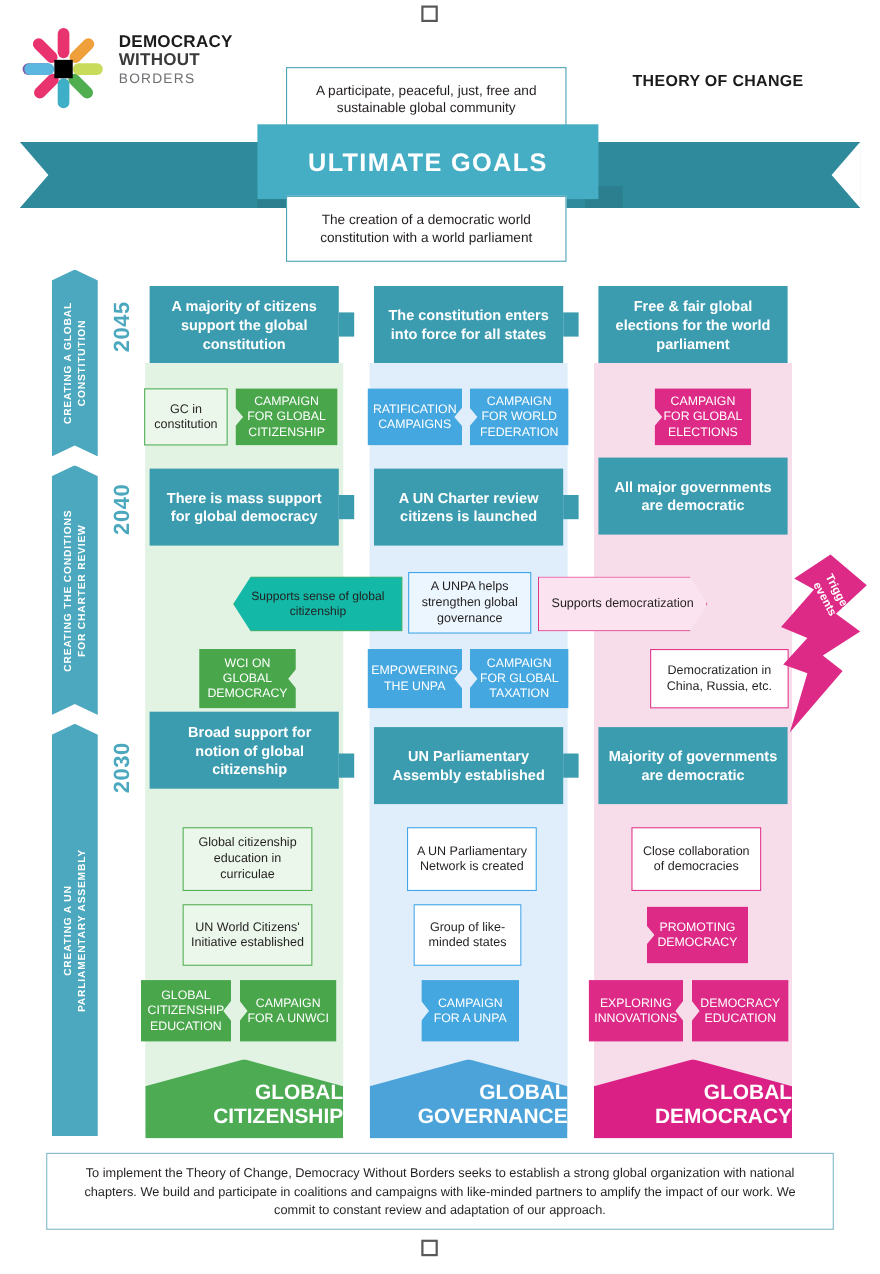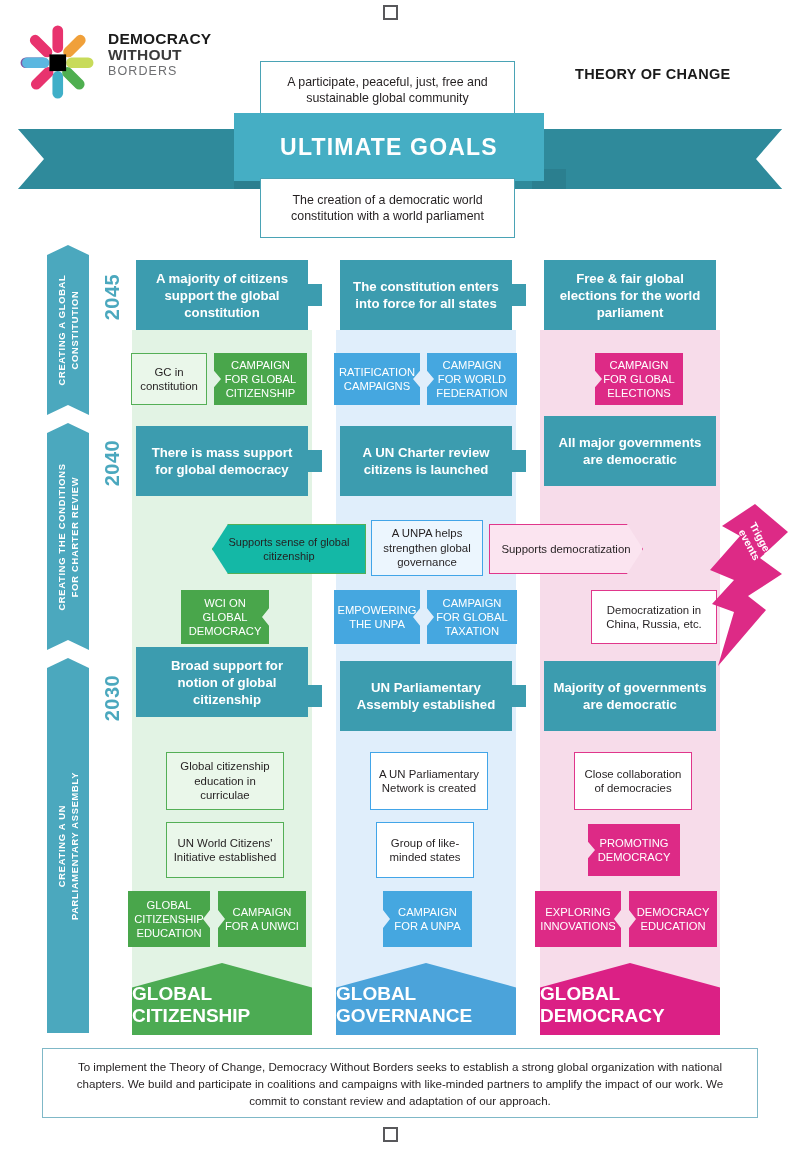--- a/index.html
+++ b/index.html
@@ -100,21 +100,21 @@
      display:flex;align-items:center;justify-content:center;text-align:center;font-size:11.4px;line-height:14.5px;}
 
   
   #bolt{left:700px;top:500px;width:92px;height:170px;}
   #bolt-label{position:absolute;left:22px;top:24px;width:70px;height:56px;
      transform:rotate(60deg);color:#fff;font-size:10.5px;line-height:13px;font-weight:bold;
      text-align:center;}
 
   
   .pillar{height:72px;width:180px;color:#fff;font-weight:bold;font-size:19px;line-height:22px;
-          text-align:left;display:flex;align-items:flex-end;justify-content:center;padding-bottom:8px;box-sizing:border-box;
+          text-align:right;display:flex;align-items:flex-end;justify-content:center;padding-bottom:8px;box-sizing:border-box;
           clip-path:polygon(0 34%,50% 0,100% 34%,100% 100%,0 100%);}
   #pillar-green{left:132px;top:963px;background:#4CAB53;}
   #pillar-blue{left:336px;top:963px;background:#4BA3DA;}
   #pillar-pink{left:540px;top:963px;background:#DB2085;}
 
   
   #footer{left:42px;top:1048px;width:716px;height:70px;border:1.3px solid #7fb8c7;box-sizing:border-box;
      display:flex;align-items:center;justify-content:center;padding:6px 22px;text-align:center;
      font-size:11.6px;line-height:17px;color:#231f20;}
 </style>

